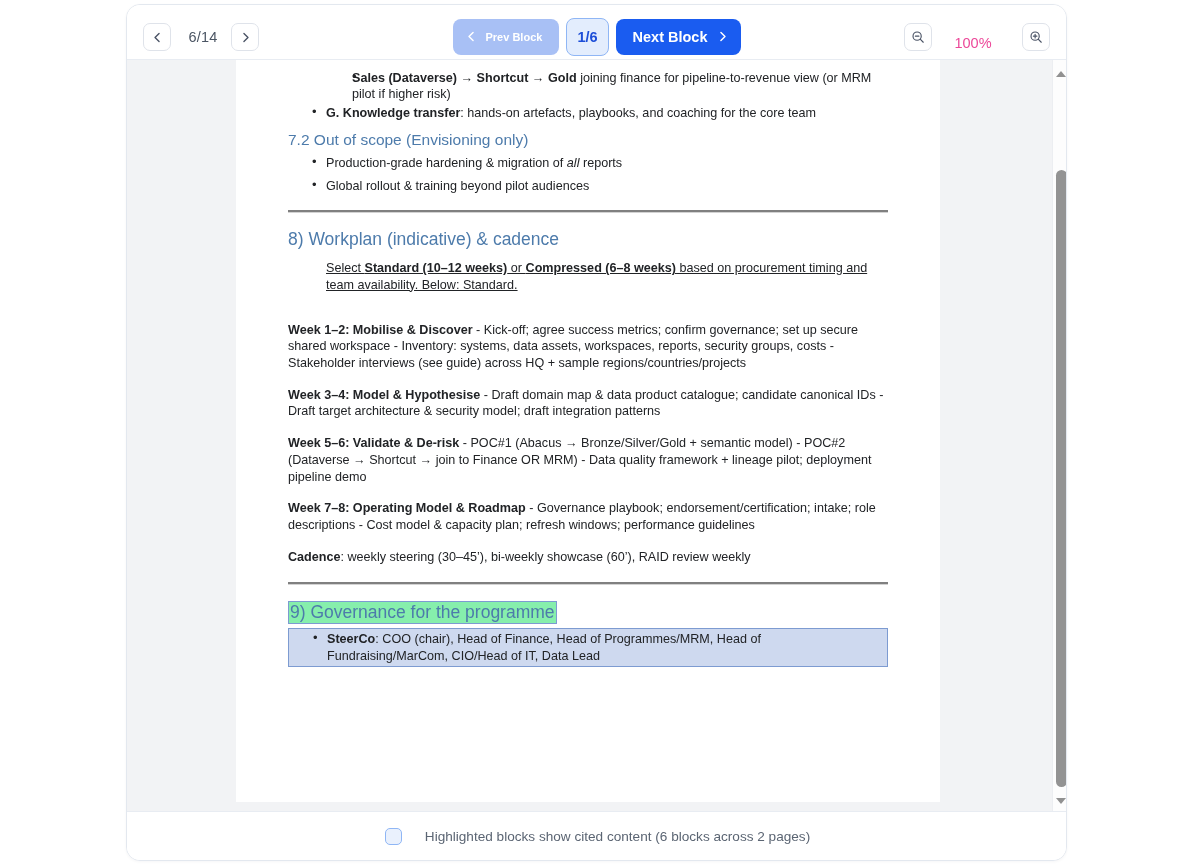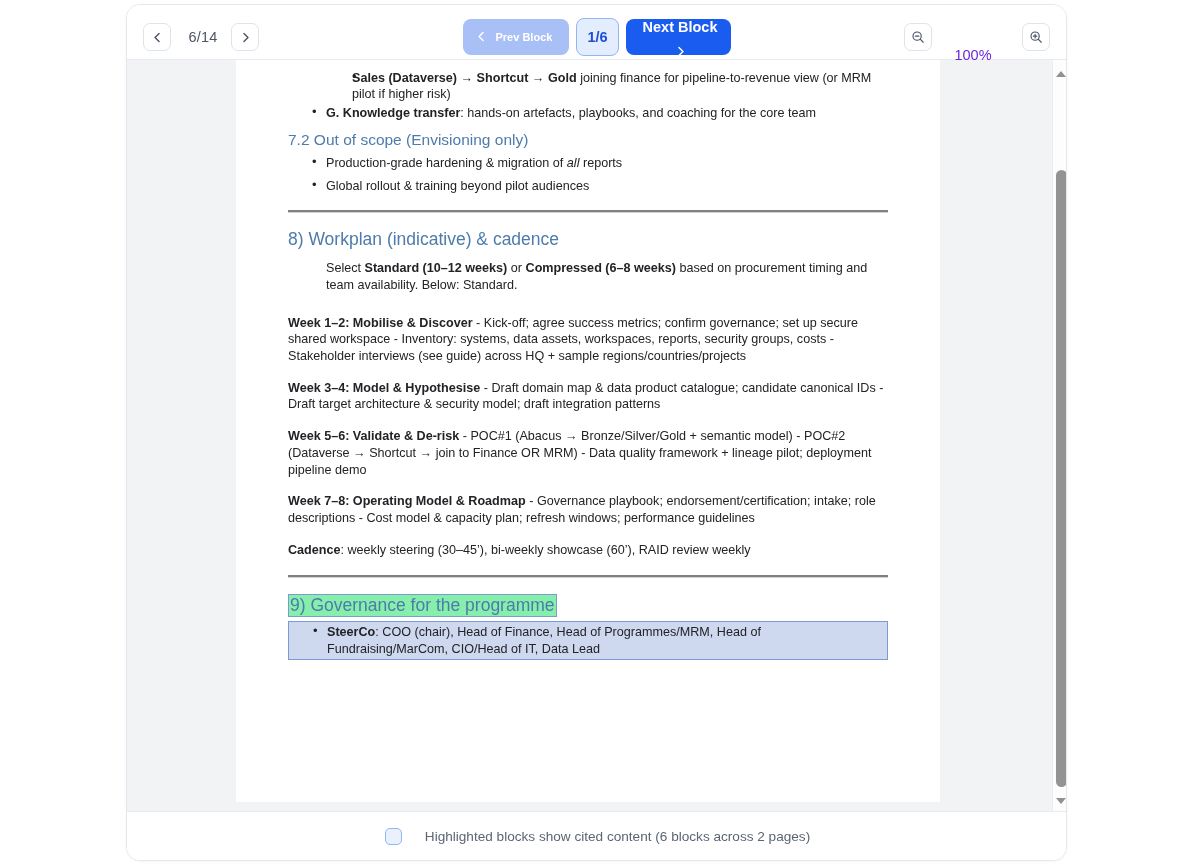--- a/index.html
+++ b/index.html
@@ -91,46 +91,45 @@
     padding: 0 13px 0 17px;
     background: #1a5cf0;
     color: #ffffff;
     border: none;
     border-radius: 8px;
     font-size: 14.5px;
     font-weight: bold;
     display: flex; align-items: center; gap: 9px;
     cursor: pointer;
     font-family: "Liberation Sans", sans-serif;
-    flex-direction: column;
   }
   #block-counter {
     height: 38px;
     min-width: 42px;
     padding: 0 10px;
     background: #e3edfd;
     border: 1.6px solid #8fb6f5;
     border-radius: 8px;
     display: flex; align-items: center; justify-content: center;
     font-size: 14.5px;
     font-weight: bold;
     color: #1d4ed8;
     cursor: pointer;
   }
 
   
   #zoom-out-button { right: 134px; }
   #zoom-in-button  { right: 16px; }
   #zoom-level {
     position: absolute;
-    right: 58px; top: 36px;
+    right: 58px; top: 24px;
     width: 70px; height: 28px;
     display: flex; align-items: center; justify-content: center;
     font-size: 14.5px;
-    color: #6d28d9;
+    color: #ec4899;
   }
 
   
   #doc-area {
     position: absolute;
     left: 0; top: 55px;
     width: 941px;
     height: 753px;
     background: #f2f3f5;
     overflow: hidden;
@@ -213,22 +212,23 @@
     font-weight: normal;
     color: #4d7bab;
     margin: 16px 0 9px 0;
     line-height: 1.25;
   }
 
   .indent-p {
     font-size: 12.6px;
     line-height: 1.33;
     color: #212326;
-    margin: 0 0 21px 0;
+    margin: 0 0 28px 0;
     padding-left: 38px;
+    text-decoration: underline;
   }
 
   .doc-hr {
     height: 0;
     border: none;
     border-top: 2.5px solid #808080;
     border-bottom: 1px solid #d3d3d3;
     margin: 16px 0 6px 0;
   }
 

